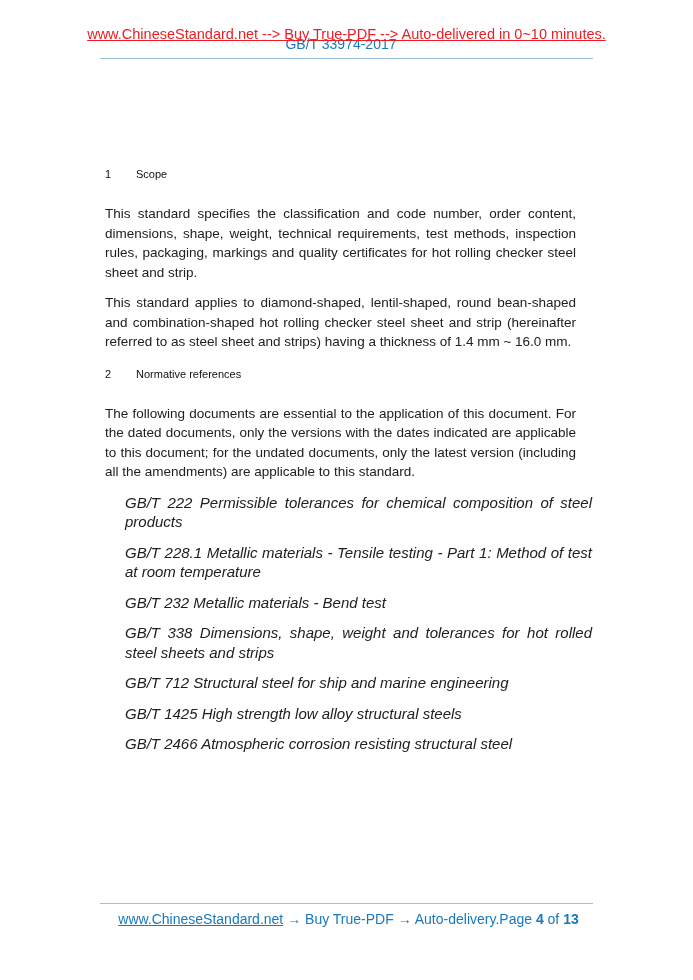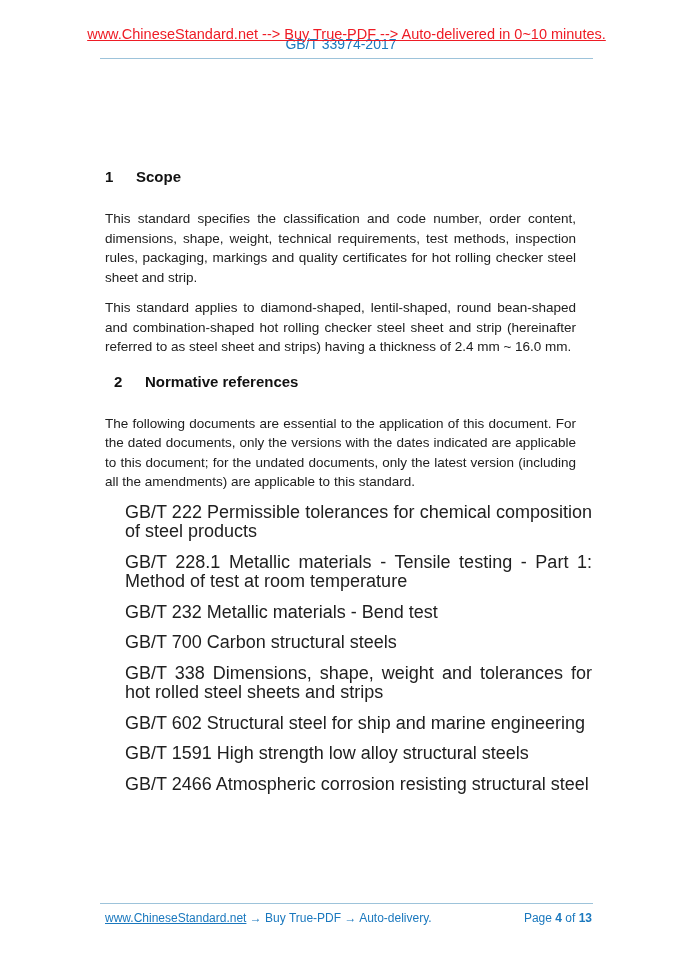--- a/index.html
+++ b/index.html
@@ -55,50 +55,51 @@
     color: #111;
   }
   
   .content {
     position: absolute;
     top: 168px;
     left: 105px;
     width: 487px;
   }
   .sec-heading {
-    font-size: 15px;
-    font-weight: bold;
+    font-size: 11px;
+    font-weight: normal;
     color: #111;
     margin: 0 0 24px 0;
   }
   .sec-heading .sec-num { display: inline-block; width: 31px; }
-  .section-2 .sec-heading { margin-top: 16px; margin-left: 9px; }
+  .section-2 .sec-heading { margin-top: 16px; }
   .para {
     font-size: 13.5px;
     line-height: 19.5px;
     text-align: justify;
     margin: 0 16px 11px 0;
   }
   .ref {
-    font-size: 18px;
+    font-size: 15px;
     line-height: 19.5px;
     text-align: justify;
     margin: 0 0 11px 0;
     padding-left: 20px;
+    font-style: italic;
   }
   
   .bottom-rule { top: 903px; }
   .footer-row {
     position: absolute;
     top: 911px; left: 105px; right: 101px;
     display: flex;
-    justify-content: space-between;
+    justify-content: center;
     align-items: baseline;
     color: var(--link_blue);
-    font-size: 12px;
+    font-size: 14px;
   }
   .footer-left a {
     color: var(--link_blue);
     text-decoration: underline;
     cursor: pointer;
   }
   .footer-right b { font-weight: bold; }
 </style>
 </head>
 <body>
@@ -110,35 +111,34 @@
   <div class="rule top-rule"></div>
 
 
   <div class="content">
 
     <section class="section-1">
       <h2 class="sec-heading">
         <span class="sec-num">1</span><span class="sec-title">Scope</span>
       </h2>
       <p class="para">This standard specifies the classification and code number, order content, dimensions, shape, weight, technical requirements, test methods, inspection rules, packaging, markings and quality certificates for hot rolling checker steel sheet and strip.</p>
-      <p class="para">This standard applies to diamond-shaped, lentil-shaped, round bean-shaped and combination-shaped hot rolling checker steel sheet and strip (hereinafter referred to as steel sheet and strips) having a thickness of 2.4 mm ~ 16.0 mm.</p>
+      <p class="para">This standard applies to diamond-shaped, lentil-shaped, round bean-shaped and combination-shaped hot rolling checker steel sheet and strip (hereinafter referred to as steel sheet and strips) having a thickness of 1.4 mm ~ 16.0 mm.</p>
     </section>
 
     <section class="section-2">
       <h2 class="sec-heading">
         <span class="sec-num">2</span><span class="sec-title">Normative references</span>
       </h2>
       <p class="para">The following documents are essential to the application of this document. For the dated documents, only the versions with the dates indicated are applicable to this document; for the undated documents, only the latest version (including all the amendments) are applicable to this standard.</p>
       <p class="ref">GB/T 222 Permissible tolerances for chemical composition of steel products</p>
       <p class="ref">GB/T 228.1 Metallic materials - Tensile testing - Part 1: Method of test at room temperature</p>
       <p class="ref">GB/T 232 Metallic materials - Bend test</p>
-      <p class="ref">GB/T 700 Carbon structural steels</p>
       <p class="ref">GB/T 338 Dimensions, shape, weight and tolerances for hot rolled steel sheets and strips</p>
-      <p class="ref">GB/T 602 Structural steel for ship and marine engineering</p>
-      <p class="ref">GB/T 1591 High strength low alloy structural steels</p>
+      <p class="ref">GB/T 712 Structural steel for ship and marine engineering</p>
+      <p class="ref">GB/T 1425 High strength low alloy structural steels</p>
       <p class="ref">GB/T 2466 Atmospheric corrosion resisting structural steel</p>
     </section>
 
   </div>
 
   <div class="rule bottom-rule"></div>
   <div class="footer-row">
     <div class="footer-left">
       <a>www.ChineseStandard.net</a>
       <span>→ Buy True-PDF → Auto-delivery.</span>

